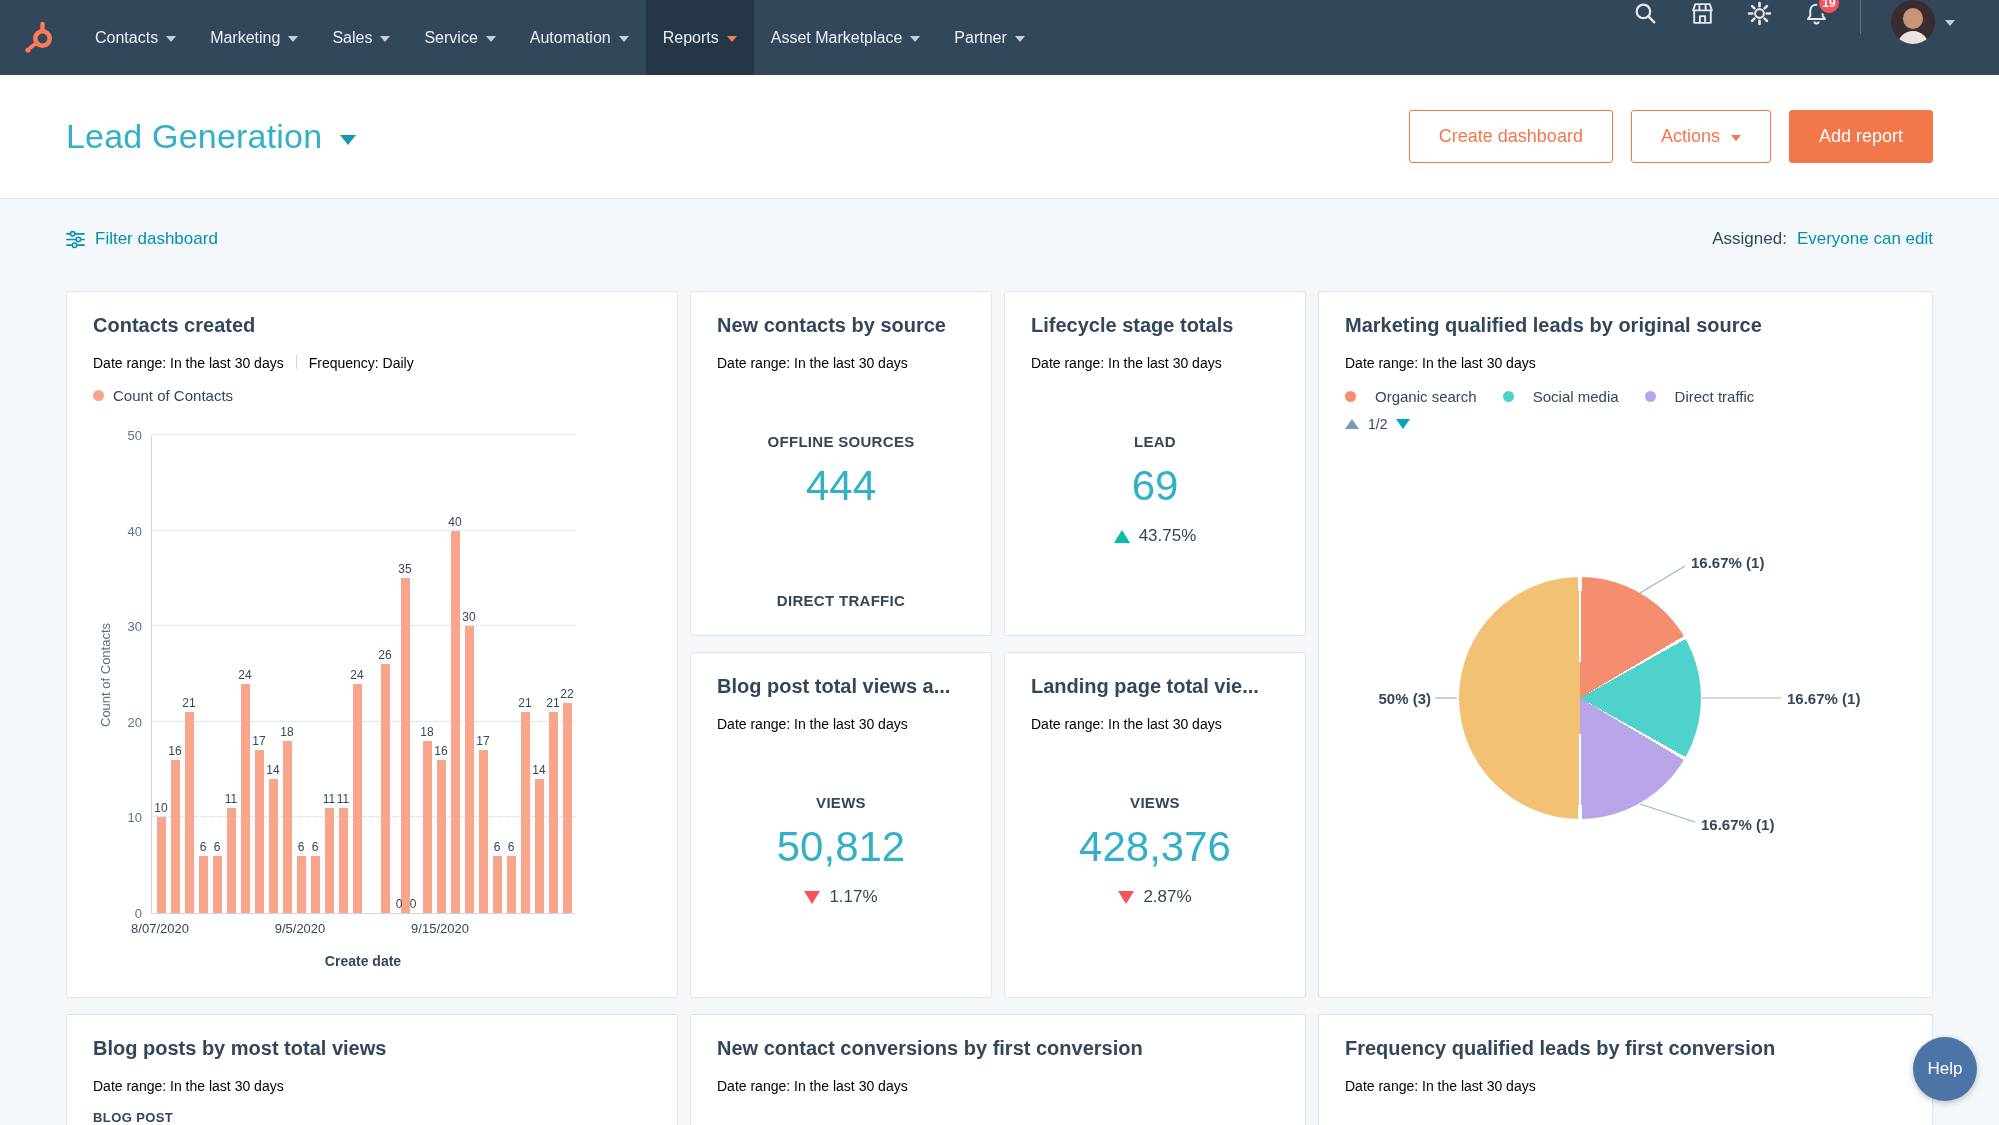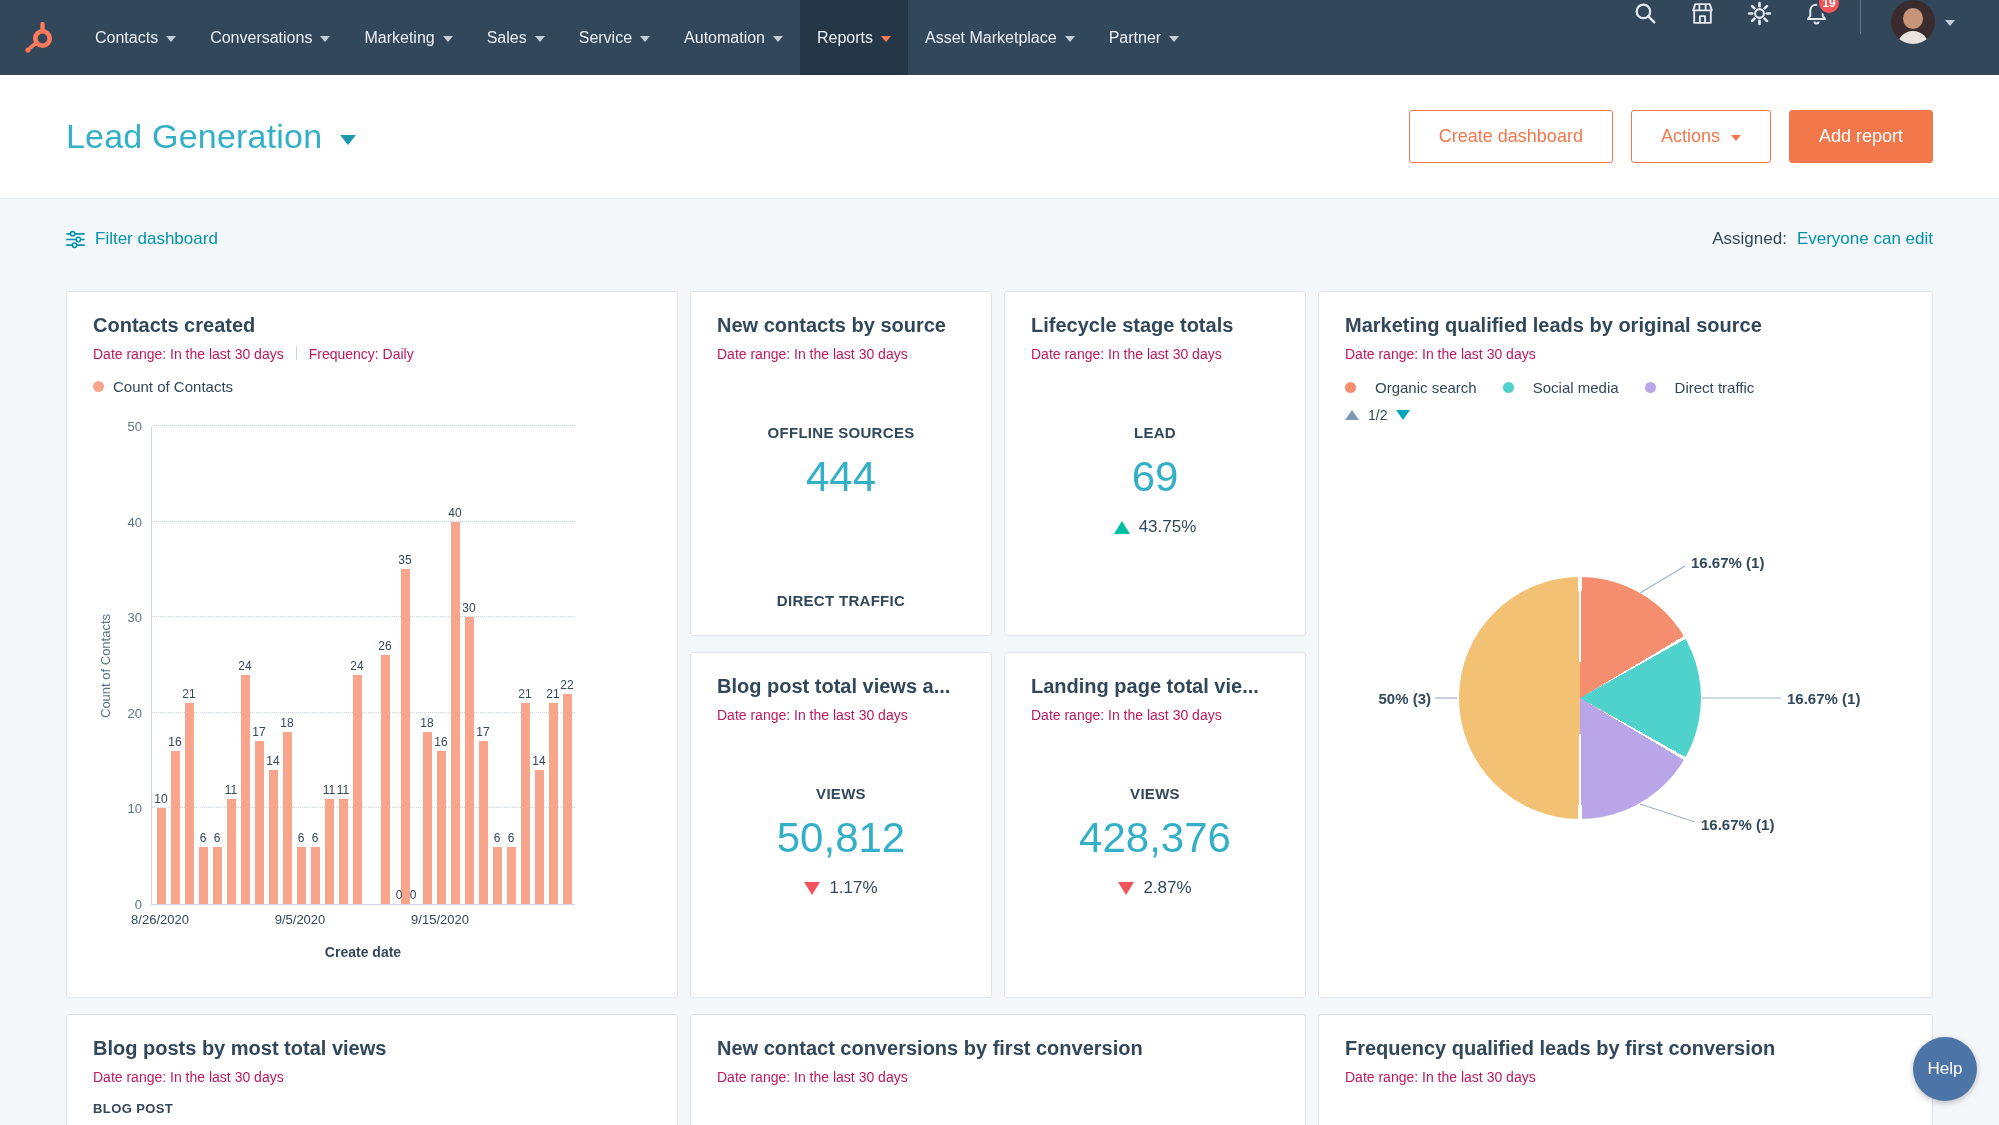--- a/index.html
+++ b/index.html
@@ -42,21 +42,21 @@
   .dash-toolbar { display:flex; align-items:center; padding:30px 66px 22px; }
   .filter-link { display:flex; align-items:center; gap:10px; color:#0091ae; font-size:17px; font-weight:500; cursor:pointer; }
   .assigned { margin-left:auto; display:flex; align-items:center; gap:10px; font-size:17px; color:#33475b; }
   .assigned-link { color:#0091ae; font-weight:500; cursor:pointer; }
 
   
   .cards { padding:20px 66px 0; display:grid; grid-template-columns:612px 302px 302px 1fr;
            grid-template-rows:345px 346px 330px; column-gap:12px; row-gap:16px; }
   .card { background:#fff; border:1px solid #dfe3eb; border-radius:3px; padding:22px 26px; position:relative; overflow:hidden; }
   .card-title { font-size:20px; font-weight:bold; color:#33475b; white-space:nowrap; overflow:hidden; text-overflow:ellipsis; }
-  .card-meta { font-size:14px; color:#be185d; margin-top:9px; display:flex; }
+  .card-meta { font-size:14px; color:#000000; margin-top:18px; display:flex; }
   .meta-sep { display:inline-block; width:1px; height:14px; background:#cbd6e2; margin:0 12px; }
 
   .card-contacts { grid-column:1; grid-row:1 / 3; }
   .card-newcontacts { grid-column:2; grid-row:1; }
   .card-lifecycle { grid-column:3; grid-row:1; }
   .card-pie { grid-column:4; grid-row:1 / 3; }
   .card-blogviews { grid-column:2; grid-row:2; }
   .card-landingviews { grid-column:3; grid-row:2; }
   .card-blogposts { grid-column:1; grid-row:3; }
   .card-conversions { grid-column:2 / 4; grid-row:3; }
@@ -120,24 +120,20 @@
         <circle cx="21.5" cy="18.5" r="7.2" stroke-width="4.6"></circle>
         <line x1="21.5" y1="4" x2="21.5" y2="9.5" stroke-width="4.4"></line>
         <line x1="9.5" y1="27.5" x2="15.5" y2="23" stroke-width="4"></line>
       </g>
       <circle cx="7" cy="30" r="2.6" fill="#ff7a59"></circle>
     </svg>
   </div>
   <div class="nav-items">
       <div class="nav-item">
         <span>Contacts</span>
-        <span class="caret"></span>
-      </div>
-      <div class="nav-item">
-        <span>Conversations</span>
         <span class="caret"></span>
       </div>
       <div class="nav-item">
         <span>Marketing</span>
         <span class="caret"></span>
       </div>
       <div class="nav-item">
         <span>Sales</span>
         <span class="caret"></span>
       </div>
@@ -401,21 +397,21 @@
             <div class="bar-label">21</div>
             <div class="bar" style="width: 9px; background: rgb(248, 165, 139); height: 201px;"></div>
           </div>
           <div class="bar-slot" style="left: 408px;">
             <div class="bar-label">22</div>
             <div class="bar" style="width: 9px; background: rgb(248, 165, 139); height: 210px;"></div>
           </div>
         </div>
     </div>
     <div class="xticks">
-        <span class="xtick" style="left: 9px;">8/26/2020</span>
+        <span class="xtick" style="left: 9px;">8/07/2020</span>
         <span class="xtick" style="left: 149px;">9/5/2020</span>
         <span class="xtick" style="left: 289px;">9/15/2020</span>
       </div>
     <div class="xlabel">Create date</div>
   </div>
 
   <div class="card card-newcontacts">
     <div class="card-title">New contacts by source</div>
     <div class="card-meta">
       <span>Date range: In the last 30 days</span>

